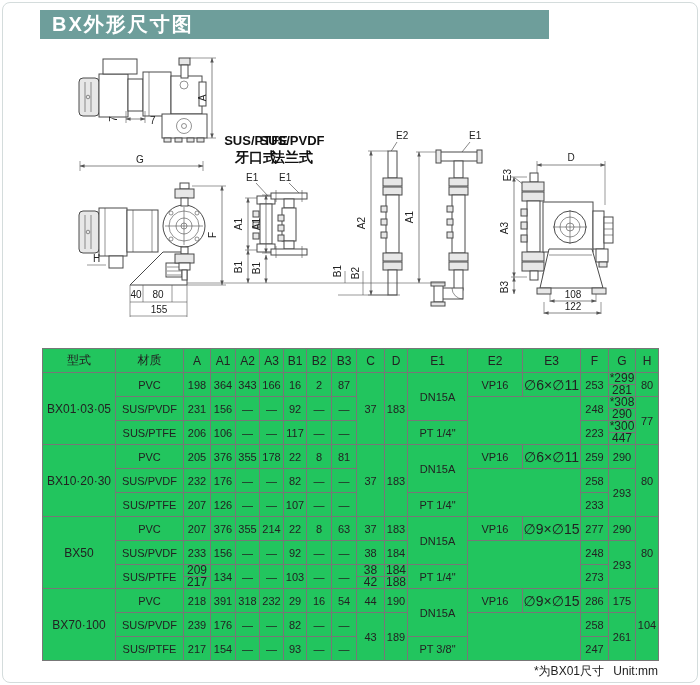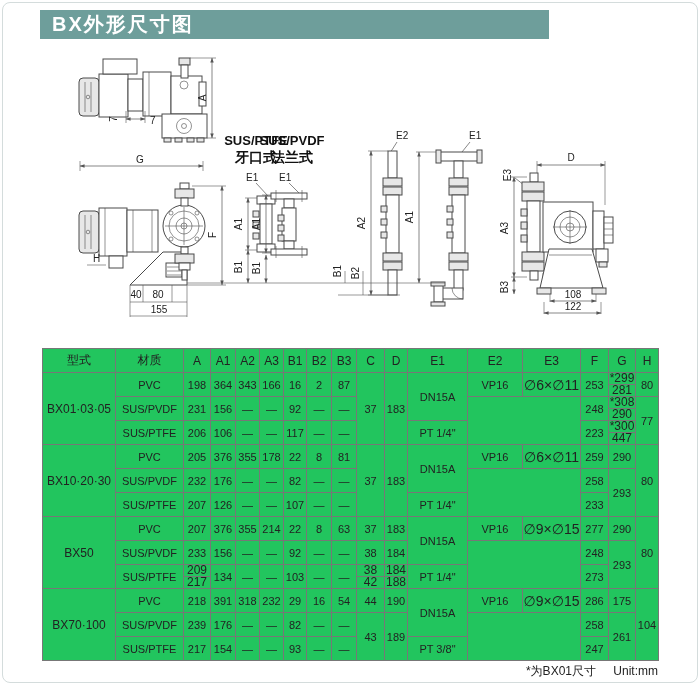--- a/index.html
+++ b/index.html
@@ -22,21 +22,21 @@
             table-layout:fixed;font-size:11px;color:#222;background:#22c55e;}
   .dim th,.dim td{border:1px solid #777;text-align:center;vertical-align:middle;padding:0;
                   height:23px;font-weight:normal;overflow:hidden;white-space:nowrap;}
   .dim th{font-size:12px;}
   .dim td.model{font-size:12px;}
   .dim td.dia{font-size:14px;margin-left:9px;}
   .dim td.split{padding:0;}
   .dim td.split div{height:11px;line-height:11px;font-size:12px;}
   .dim td.split div:first-child{border-bottom:1px solid #777;}
   .footnote{position:absolute;right:42px;top:663px;font-size:12px;color:#222;}
-  .footnote .unit{margin-left:14px;}
+  .footnote .unit{margin-left:6px;}
 </style>
 </head>
 <body>
 
 <div class="page">
   <div class="frame"></div>
 
   <div class="title-bar">
     <span>BX外形尺寸图</span>
   </div>

